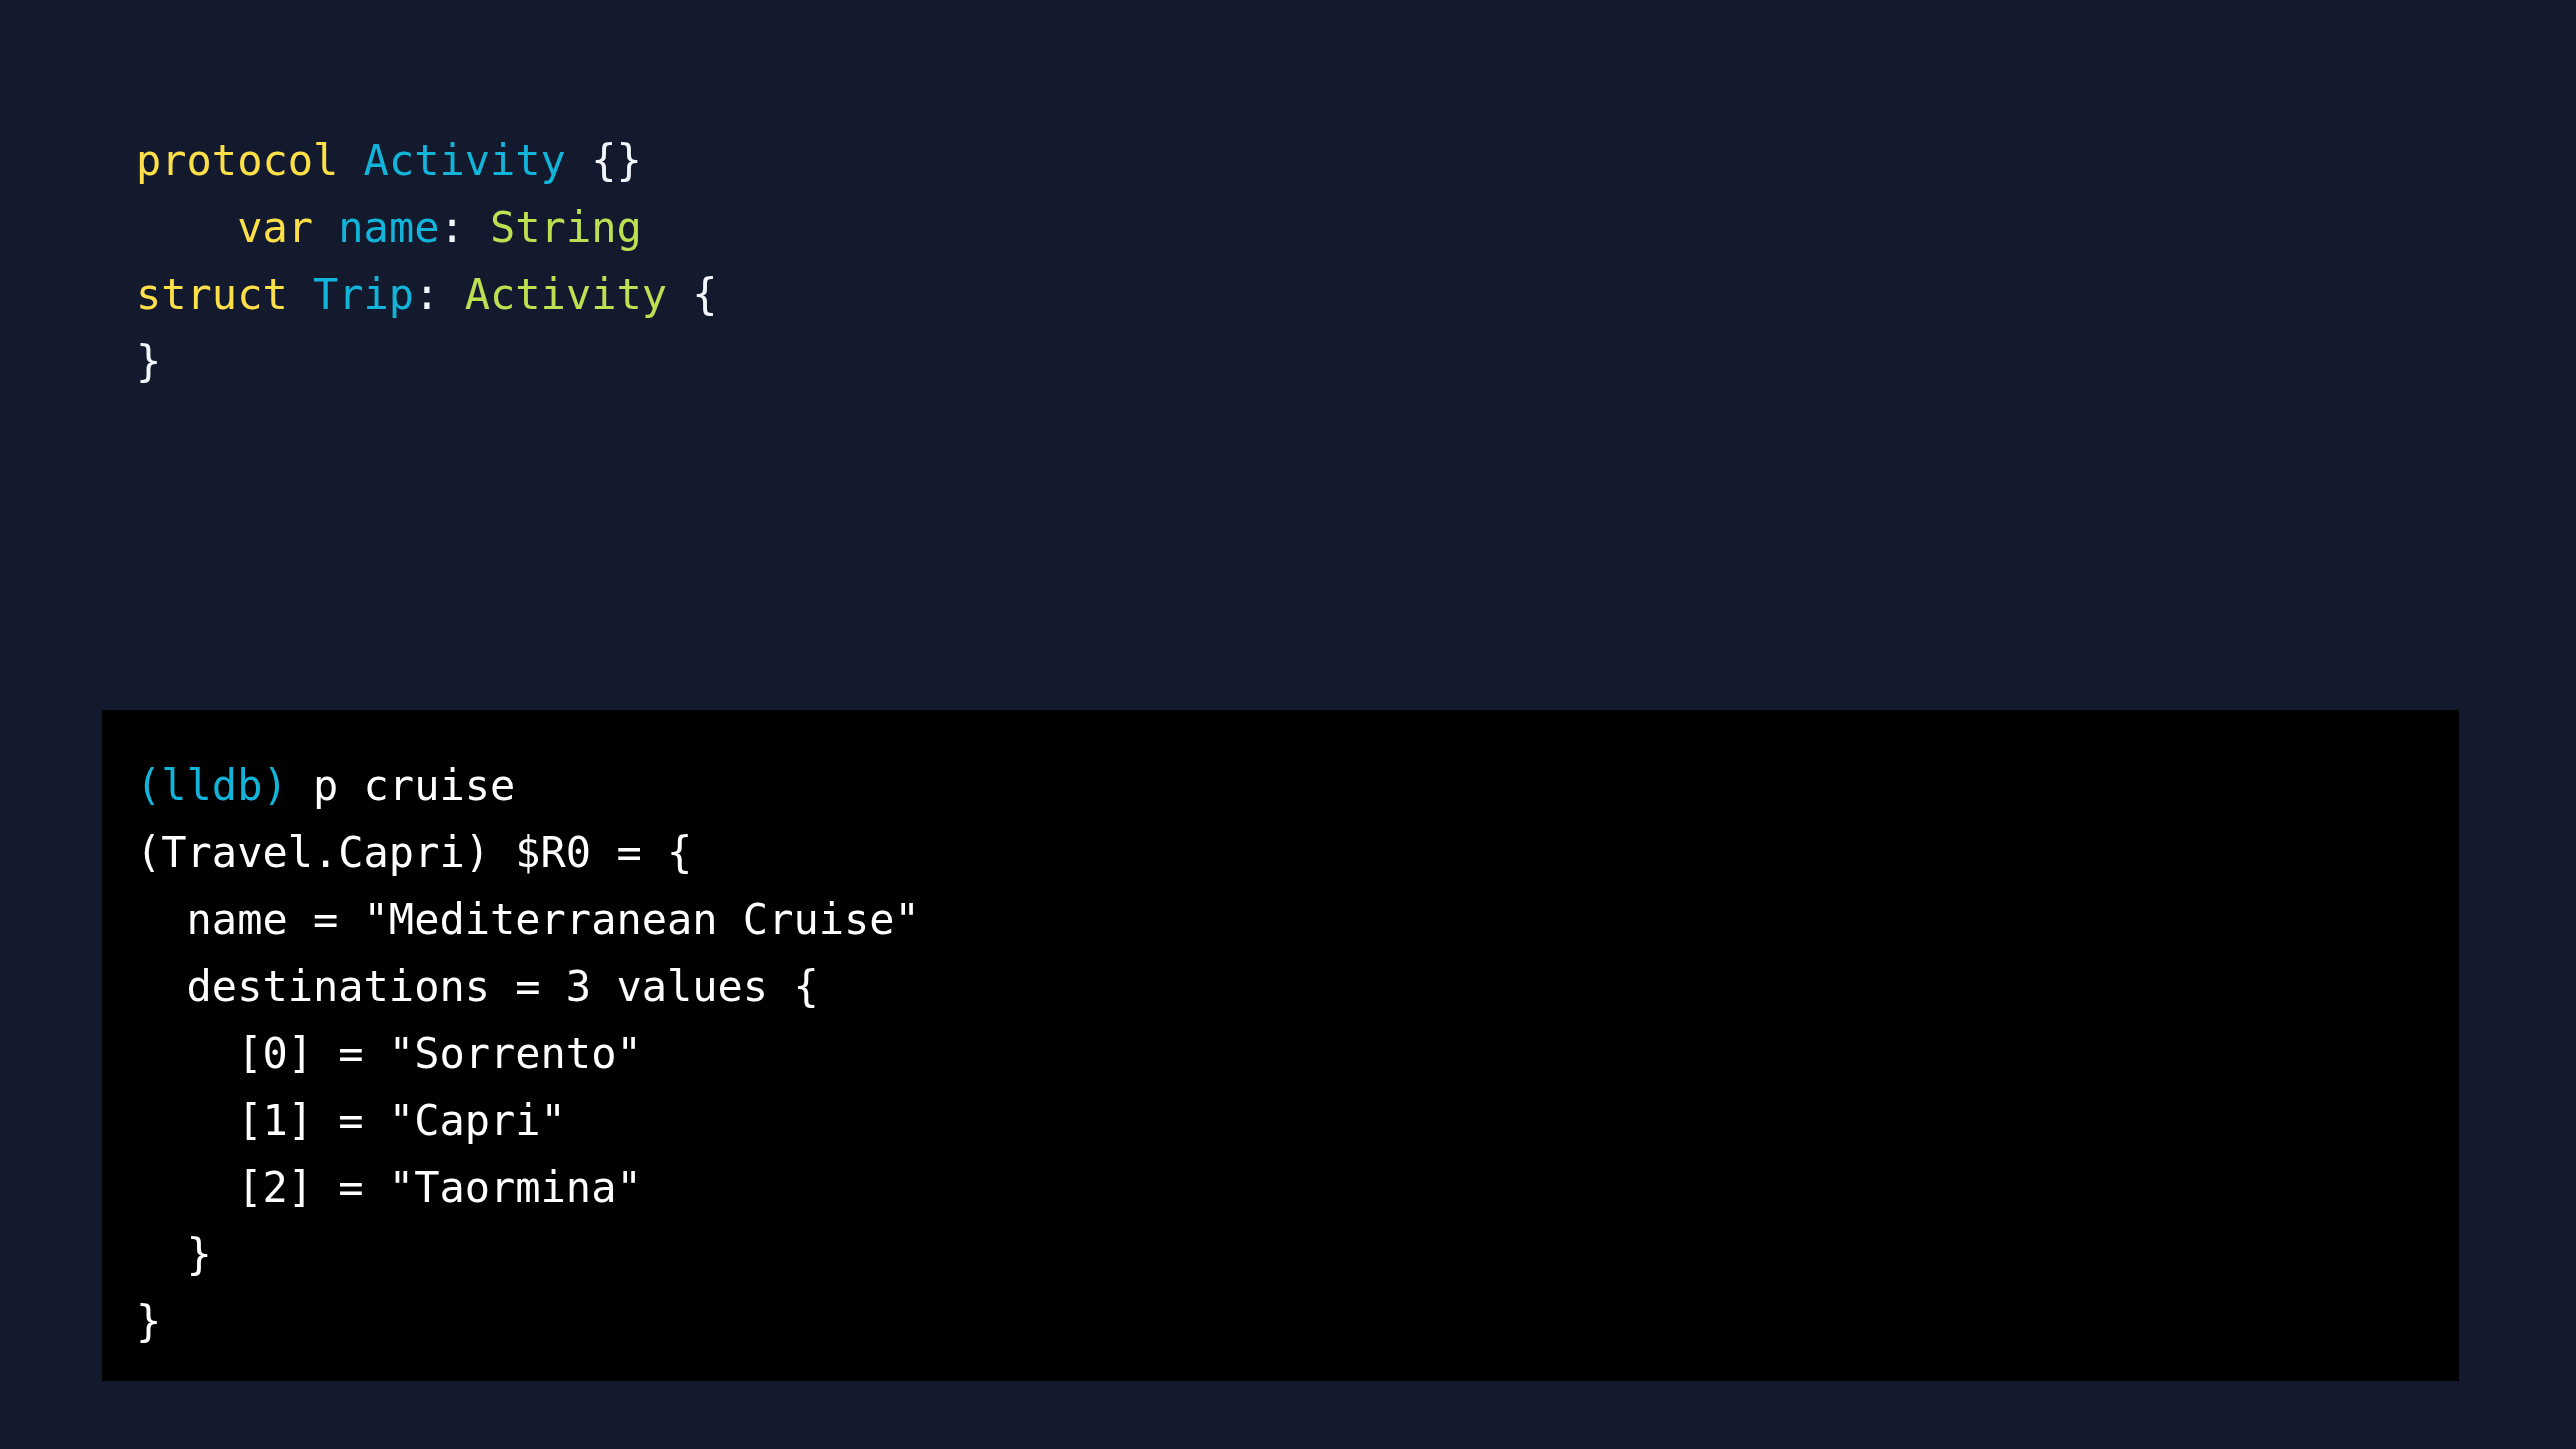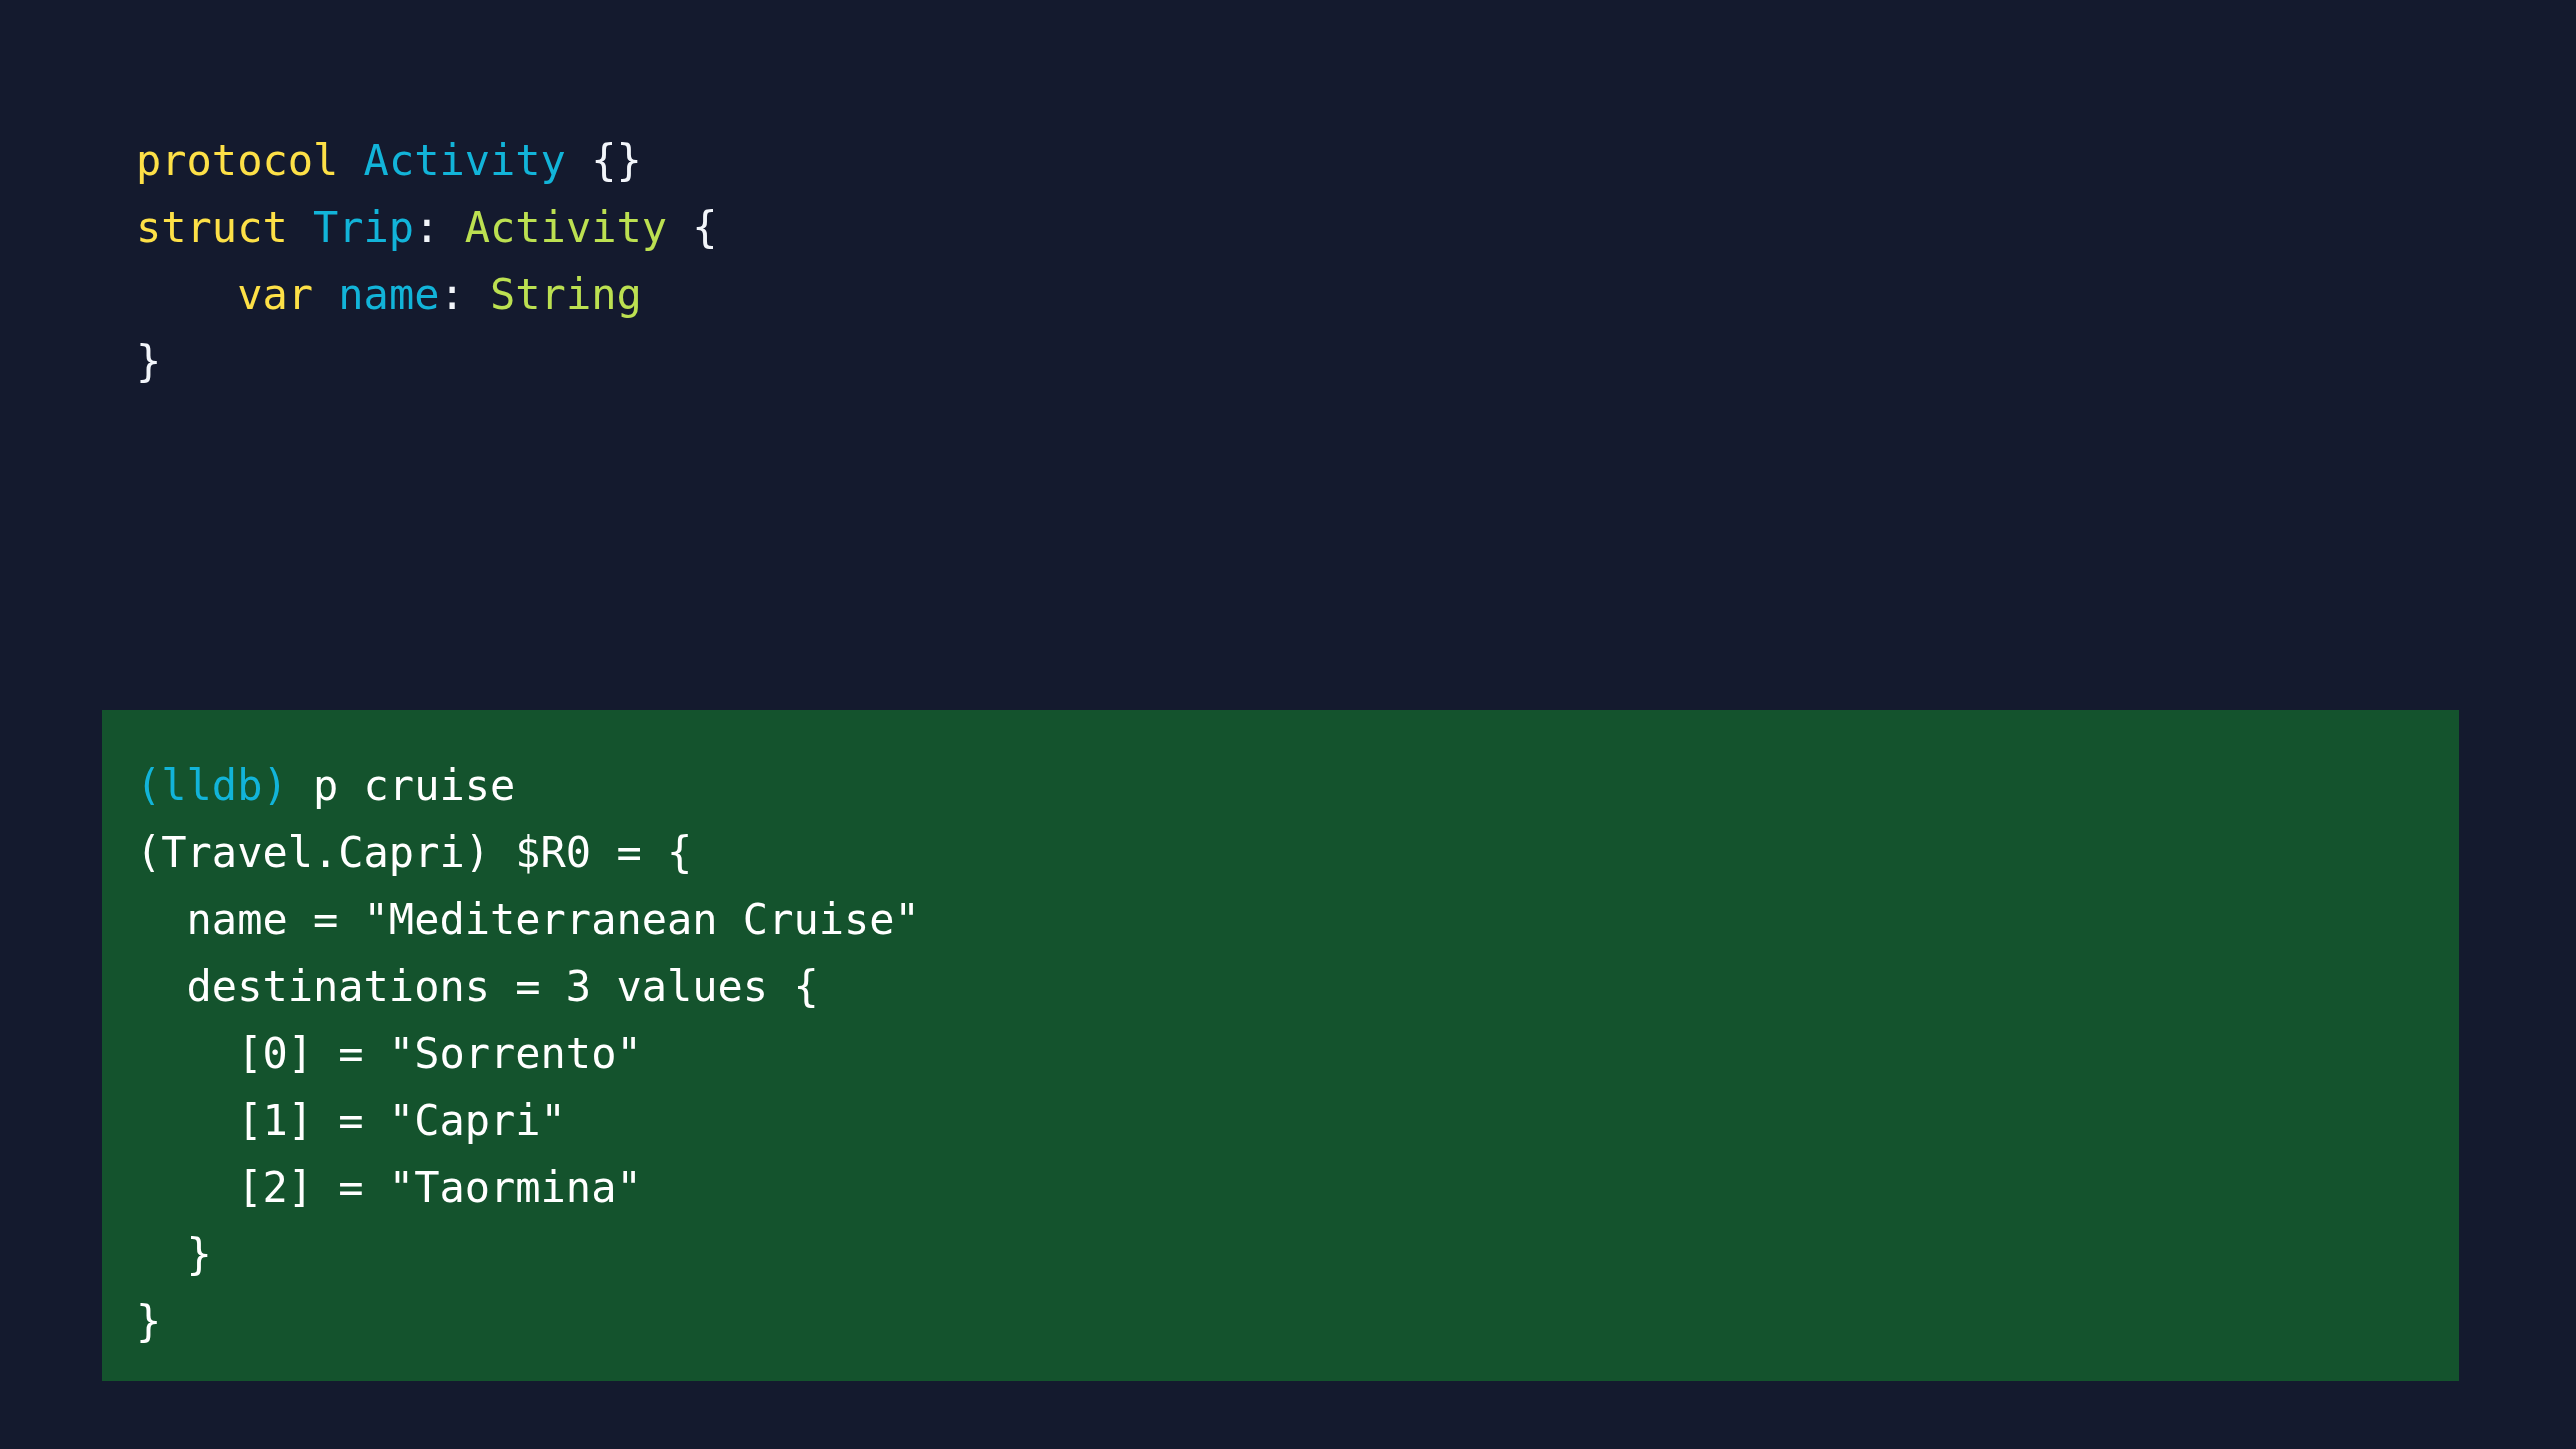--- a/index.html
+++ b/index.html
@@ -55,21 +55,21 @@
     top: -1.3px;
   }
 
   
   #console-panel {
     position: absolute;
     left: 102px;
     top: 710px;
     width: 2357px;
     height: 671px;
-    background: #14532d;
+    background: #000000;
   }
   #console-lines {
     position: absolute;
     left: 34px;
     top: 42px;
     width: 2281px;
   }
   .console-line {
     height: 67px;
     line-height: 67px;
@@ -77,22 +77,22 @@
     white-space: pre;
     color: #ffffff;
   }
   .prompt { color: #12b4d9; }
 </style>
 </head>
 <body>
 
 <div id="code-block">
     <div class="code-line"><span class="kw">protocol</span><span class="punc"> </span><span class="decl">Activity</span><span class="punc"> </span><span class="punc">{}</span></div>
+    <div class="code-line"><span class="punc">    </span><span class="kw">var</span><span class="punc"> </span><span class="decl">name</span><span class="punc">: </span><span class="type">String</span></div>
     <div class="code-line"><span class="kw">struct</span><span class="punc"> </span><span class="decl">Trip</span><span class="punc">: </span><span class="type">Activity</span><span class="punc"> </span><span class="punc">{</span></div>
-    <div class="code-line"><span class="punc">    </span><span class="kw">var</span><span class="punc"> </span><span class="decl">name</span><span class="punc">: </span><span class="type">String</span></div>
     <div class="code-line"><span class="punc">}</span></div>
     <div class="code-line blank"></div>
   </div>
 
 <div id="console-panel">
   <div id="console-lines">
       <div class="console-line"><span class="prompt">(lldb)</span><span> </span><span>p cruise</span></div>
       <div class="console-line">(Travel.Capri) $R0 = {</div>
       <div class="console-line">  name = "Mediterranean Cruise"</div>
       <div class="console-line">  destinations = 3 values {</div>

